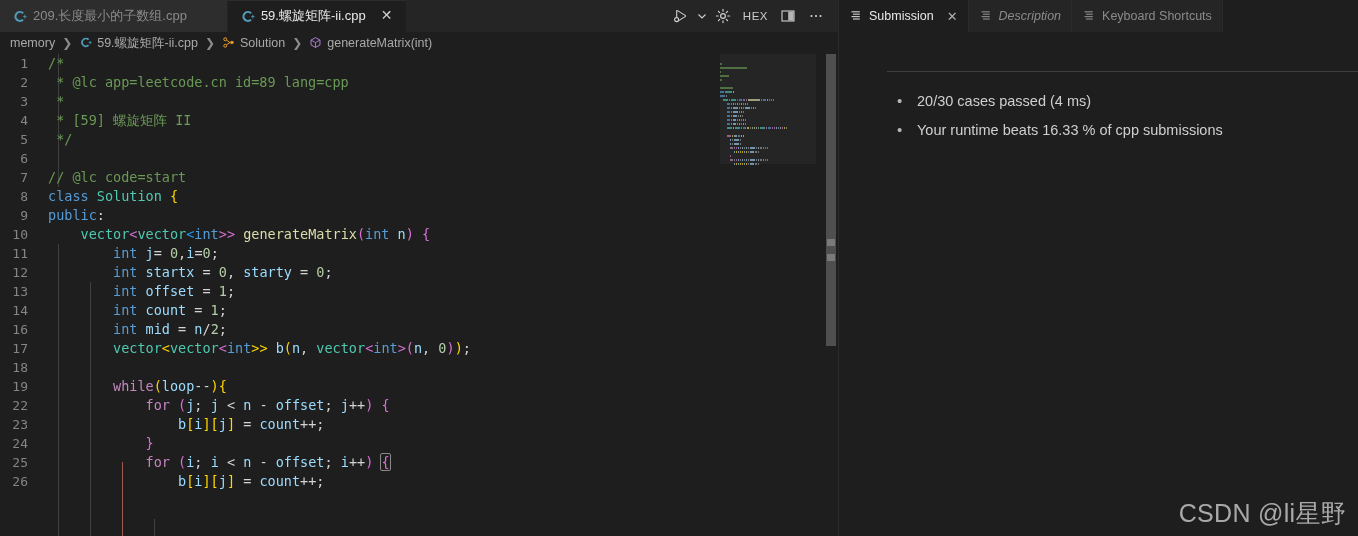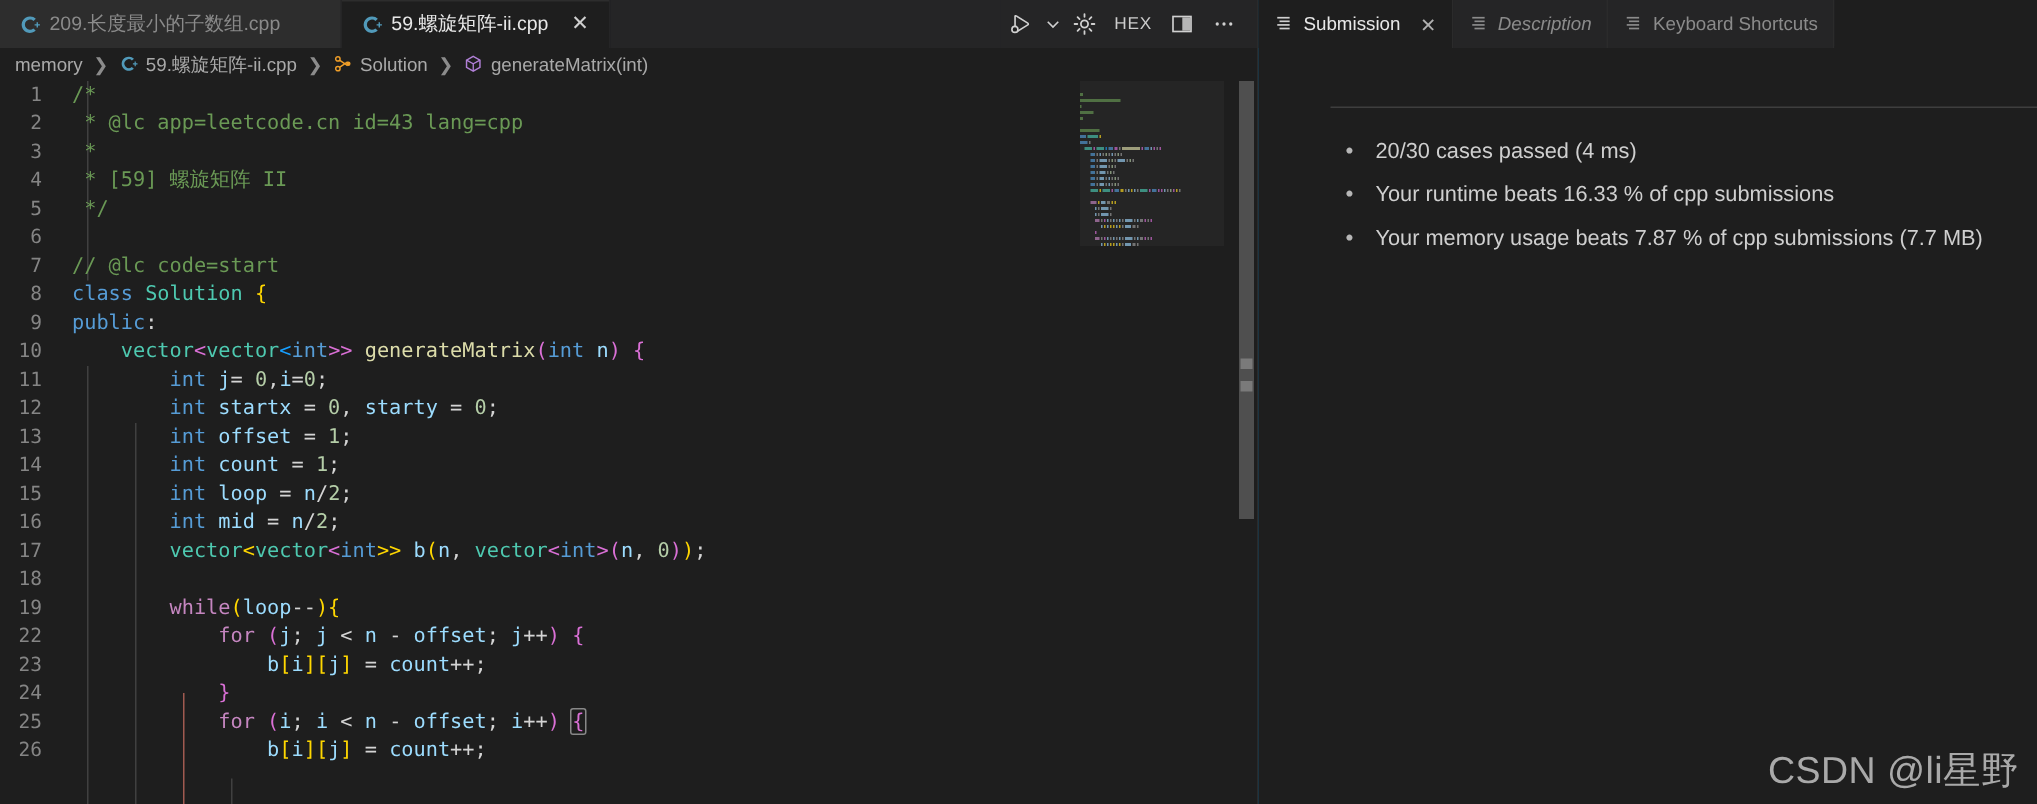--- a/index.html
+++ b/index.html
@@ -114,21 +114,21 @@
   }
   .vscroll .deco { position: absolute; left: 3px; width: 8px; height: 7px; background: #7a7a7a; }
 
   .minimap-slider {
     position: absolute; top: 54px; right: 22px; width: 96px; height: 110px;
     background: rgba(255,255,255,0.035);
   }
 
   
   .side-panel {
-    width: 520px; height: 536px; background: #0369a1;
+    width: 520px; height: 536px; background: #bef264;
     border-left: 1px solid #2b2b2b; display: flex; flex-direction: column;
   }
   .panel-tabs { height: 32px; background: #1e1e1e; display: flex; align-items: stretch; }
   .ptab {
     display: flex; align-items: center; gap: 7px;
     padding: 0 10px 0 11px; font-size: 12.5px; color: #8b8b8b;
     border-right: 1px solid #2b2b2b; background: #252526; cursor: pointer; white-space: nowrap;
   }
   .ptab.active { background: #1e1e1e; color: #e8e8e8; }
   .ptab.italic { font-style: italic; }
@@ -275,21 +275,21 @@
         <div class="guide" style="left:154px; top:465px; height:33px;"></div>
 
       </div>
       <div class="code-rows" id="code-rows">
           <div class="row">
             <div class="lnum">1</div>
             <div class="code"><span class="t-cmt">/*</span></div>
           </div>
           <div class="row">
             <div class="lnum">2</div>
-            <div class="code"><span class="t-cmt"> * @lc app=leetcode.cn id=43 lang=cpp</span></div>
+            <div class="code"><span class="t-cmt"> * @lc app=leetcode.cn id=89 lang=cpp</span></div>
           </div>
           <div class="row">
             <div class="lnum">3</div>
             <div class="code"><span class="t-cmt"> *</span></div>
           </div>
           <div class="row">
             <div class="lnum">4</div>
             <div class="code"><span class="t-cmt"> * [59] 螺旋矩阵 II</span></div>
           </div>
           <div class="row">
@@ -324,24 +324,20 @@
             <div class="lnum">12</div>
             <div class="code"><span class="t-op">        </span><span class="t-kw">int</span><span class="t-op"> </span><span class="t-var">startx</span><span class="t-op"> = </span><span class="t-num">0</span><span class="t-op">, </span><span class="t-var">starty</span><span class="t-op"> = </span><span class="t-num">0</span><span class="t-op">;</span></div>
           </div>
           <div class="row">
             <div class="lnum">13</div>
             <div class="code"><span class="t-op">        </span><span class="t-kw">int</span><span class="t-op"> </span><span class="t-var">offset</span><span class="t-op"> = </span><span class="t-num">1</span><span class="t-op">;</span></div>
           </div>
           <div class="row">
             <div class="lnum">14</div>
             <div class="code"><span class="t-op">        </span><span class="t-kw">int</span><span class="t-op"> </span><span class="t-var">count</span><span class="t-op"> = </span><span class="t-num">1</span><span class="t-op">;</span></div>
-          </div>
-          <div class="row">
-            <div class="lnum">15</div>
-            <div class="code"><span class="t-op">        </span><span class="t-kw">int</span><span class="t-op"> </span><span class="t-var">loop</span><span class="t-op"> = </span><span class="t-var">n</span><span class="t-op">/</span><span class="t-num">2</span><span class="t-op">;</span></div>
           </div>
           <div class="row">
             <div class="lnum">16</div>
             <div class="code"><span class="t-op">        </span><span class="t-kw">int</span><span class="t-op"> </span><span class="t-var">mid</span><span class="t-op"> = </span><span class="t-var">n</span><span class="t-op">/</span><span class="t-num">2</span><span class="t-op">;</span></div>
           </div>
           <div class="row">
             <div class="lnum">17</div>
             <div class="code"><span class="t-op">        </span><span class="t-typ">vector</span><span class="b1">&lt;</span><span class="t-typ">vector</span><span class="b2">&lt;</span><span class="t-kw">int</span><span class="b1">&gt;&gt;</span><span class="t-op"> </span><span class="t-var">b</span><span class="b1">(</span><span class="t-var">n</span><span class="t-op">, </span><span class="t-typ">vector</span><span class="b2">&lt;</span><span class="t-kw">int</span><span class="b2">&gt;</span><span class="b2">(</span><span class="t-var">n</span><span class="t-op">, </span><span class="t-num">0</span><span class="b2">)</span><span class="b1">)</span><span class="t-op">;</span></div>
           </div>
           <div class="row">
@@ -455,19 +451,18 @@
         <span>Keyboard Shortcuts</span>
       </div>
       <div class="ptabs-rest"></div>
     </div>
 
     <div class="panel-body">
       <div class="verdict-rule"></div>
       <ul class="stats" id="stats-list">
           <li>20/30 cases passed (4 ms)</li>
           <li>Your runtime beats 16.33 % of cpp submissions</li>
-          <li>Your memory usage beats 7.87 % of cpp submissions (7.7 MB)</li>
         </ul>
     </div>
   </div>
 
   <div class="watermark">CSDN @li星野</div>
 </div>
 
 </body></html>

